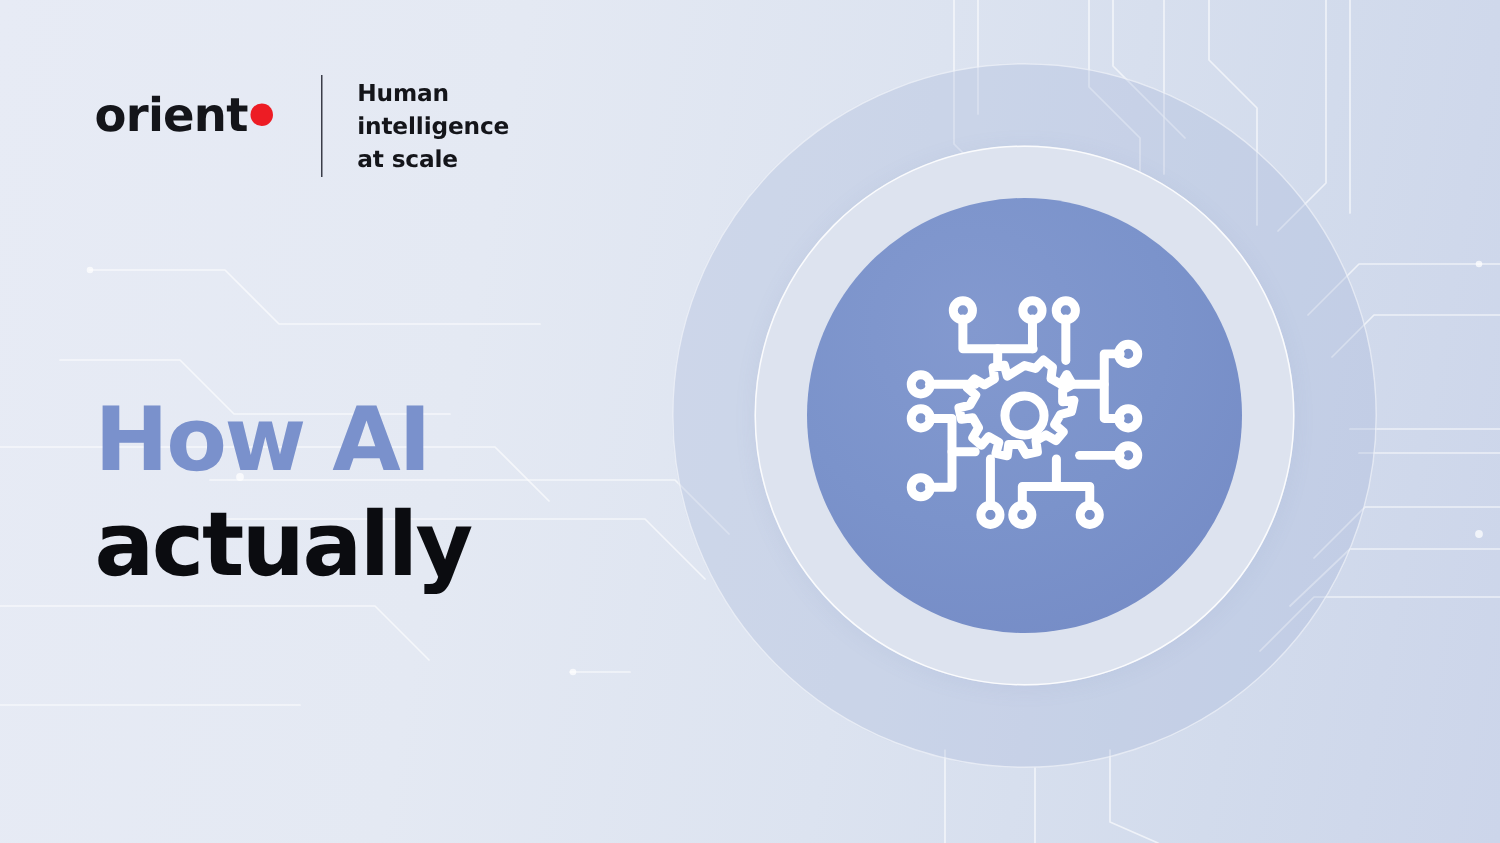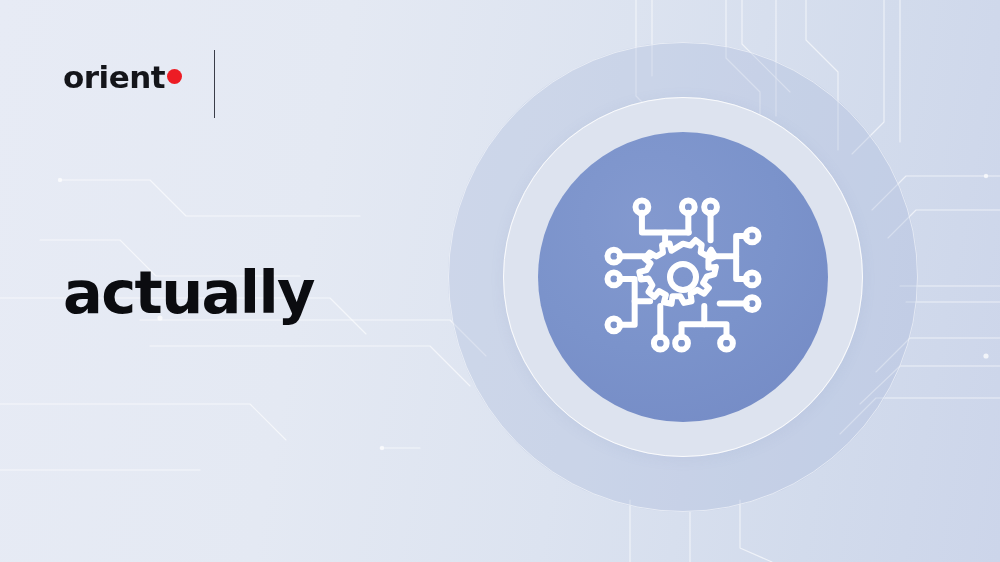--- a/index.html
+++ b/index.html
@@ -216,19 +216,25 @@
       <circle cx="135" cy="158.5" r="6.6"></circle>
     </g>
   </svg>
 
   <div id="logo-block">
     <div id="wordmark-wrap">
       <span id="wordmark">orient</span>
       <span id="logo-dot"></span>
     </div>
     <div id="logo-divider"></div>
+    <div id="tagline">
+      <div>Human</div>
+      <div>intelligence</div>
+      <div>at scale</div>
+    </div>
   </div>
 
   <div id="headline">
+    <span class="hl-accent">How AI</span>
     <span class="hl-strong">actually</span>
   </div>
 
 </div>
 
 </body></html>

